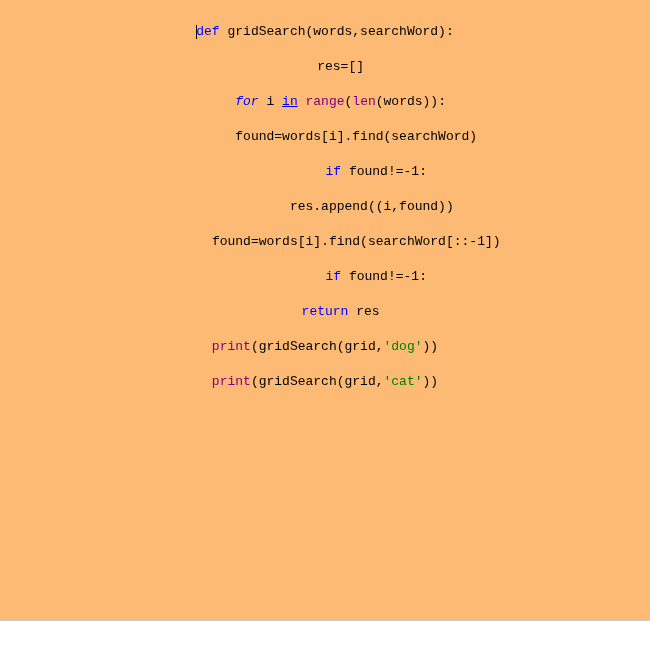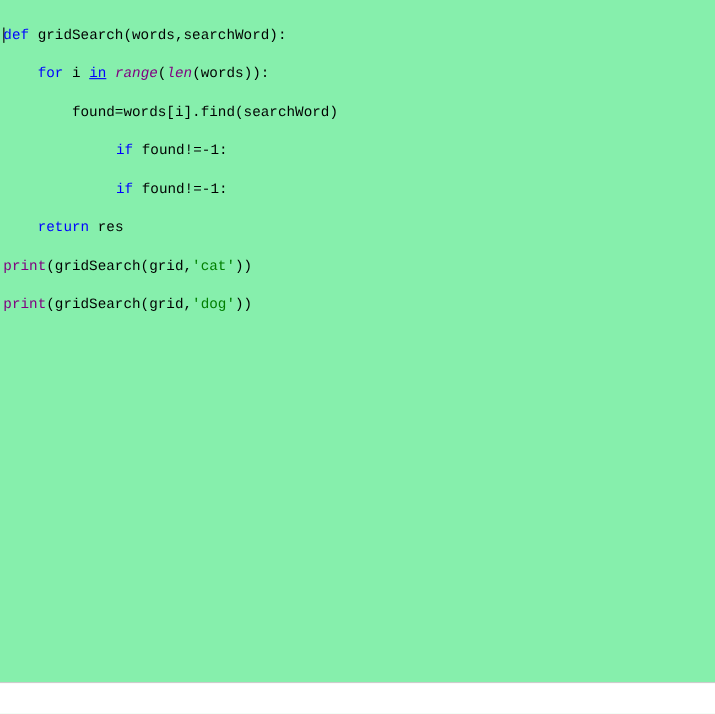--- a/index.html
+++ b/index.html
@@ -12,34 +12,35 @@
       font-size: 13px;
       line-height: 1.35;
       background: #ffffff;
       width: 650px;
       height: 649px;
       position: relative;
     }
     .code-area {
       padding: 5px 3px;
       white-space: pre;
-      background: #86efac;
+      background: #fdba74;
       height: 620px;
       overflow: hidden;
+      text-align: center;
     }
     .line {
       display: block;
     }
     .kw-def { color: #0000ff; }
-    .kw-for { color: #0000ff; }
+    .kw-for { color: #0000ff; font-style: italic; }
     .kw-in { color: #0000ff; text-decoration: underline; }
     .kw-return { color: #0000ff; }
     .kw-if { color: #0000ff; margin-left: 40px; }
     .kw-print { color: #800080; }
-    .func-call { color: #800080; font-style: italic; }
+    .func-call { color: #800080; }
     .num { color: #000000; }
     .str { color: #008000; }
     .text { color: #000000; }
     .cursor {
       border-left: 1px solid #000;
       display: inline-block;
       height: 14px;
       vertical-align: text-bottom;
       margin-right: -1px;
     }
@@ -57,23 +58,26 @@
       font-size: 11px;
       color: #666;
       font-family: Arial, sans-serif;
     }
   </style>
 </head>
 <body>
 
 <div class="code-area">
 <span class="line"><span class="cursor"></span><span class="kw-def">def</span><span class="text"> </span><span class="text">gridSearch</span><span class="text">(words,searchWord):</span></span>
+<span class="line"><span class="text">    res=[]</span></span>
 <span class="line"><span class="text">    </span><span class="kw-for">for</span><span class="text"> </span><span class="text">i</span><span class="text"> </span><span class="kw-in">in</span><span class="text"> </span><span class="func-call">range</span><span class="text">(</span><span class="func-call">len</span><span class="text">(words)):</span></span>
 <span class="line"><span class="text">        found=words[i].find(searchWord)</span></span>
 <span class="line"><span class="text">        </span><span class="kw-if">if</span><span class="text"> found!=-</span><span class="num">1</span><span class="text">:</span></span>
+<span class="line"><span class="text">            res.append((i,found))</span></span>
+<span class="line"><span class="text">        </span><span class="text">found=words[i].find(searchWord[::-</span><span class="num">1</span><span class="text">])</span></span>
 <span class="line"><span class="text">        </span><span class="kw-if">if</span><span class="text"> found!=-</span><span class="num">1</span><span class="text">:</span></span>
 <span class="line"><span class="text">    </span><span class="kw-return">return</span><span class="text"> res</span></span>
+<span class="line"><span class="kw-print">print</span><span class="text">(gridSearch(grid,</span><span class="str">'dog'</span><span class="text">))</span></span>
 <span class="line"><span class="kw-print">print</span><span class="text">(gridSearch(grid,</span><span class="str">'cat'</span><span class="text">))</span></span>
-<span class="line"><span class="kw-print">print</span><span class="text">(gridSearch(grid,</span><span class="str">'dog'</span><span class="text">))</span></span>
 </div>
 
 <div class="bottom-border"></div>
 <div class="status-bar"></div>
 
 </body></html>

